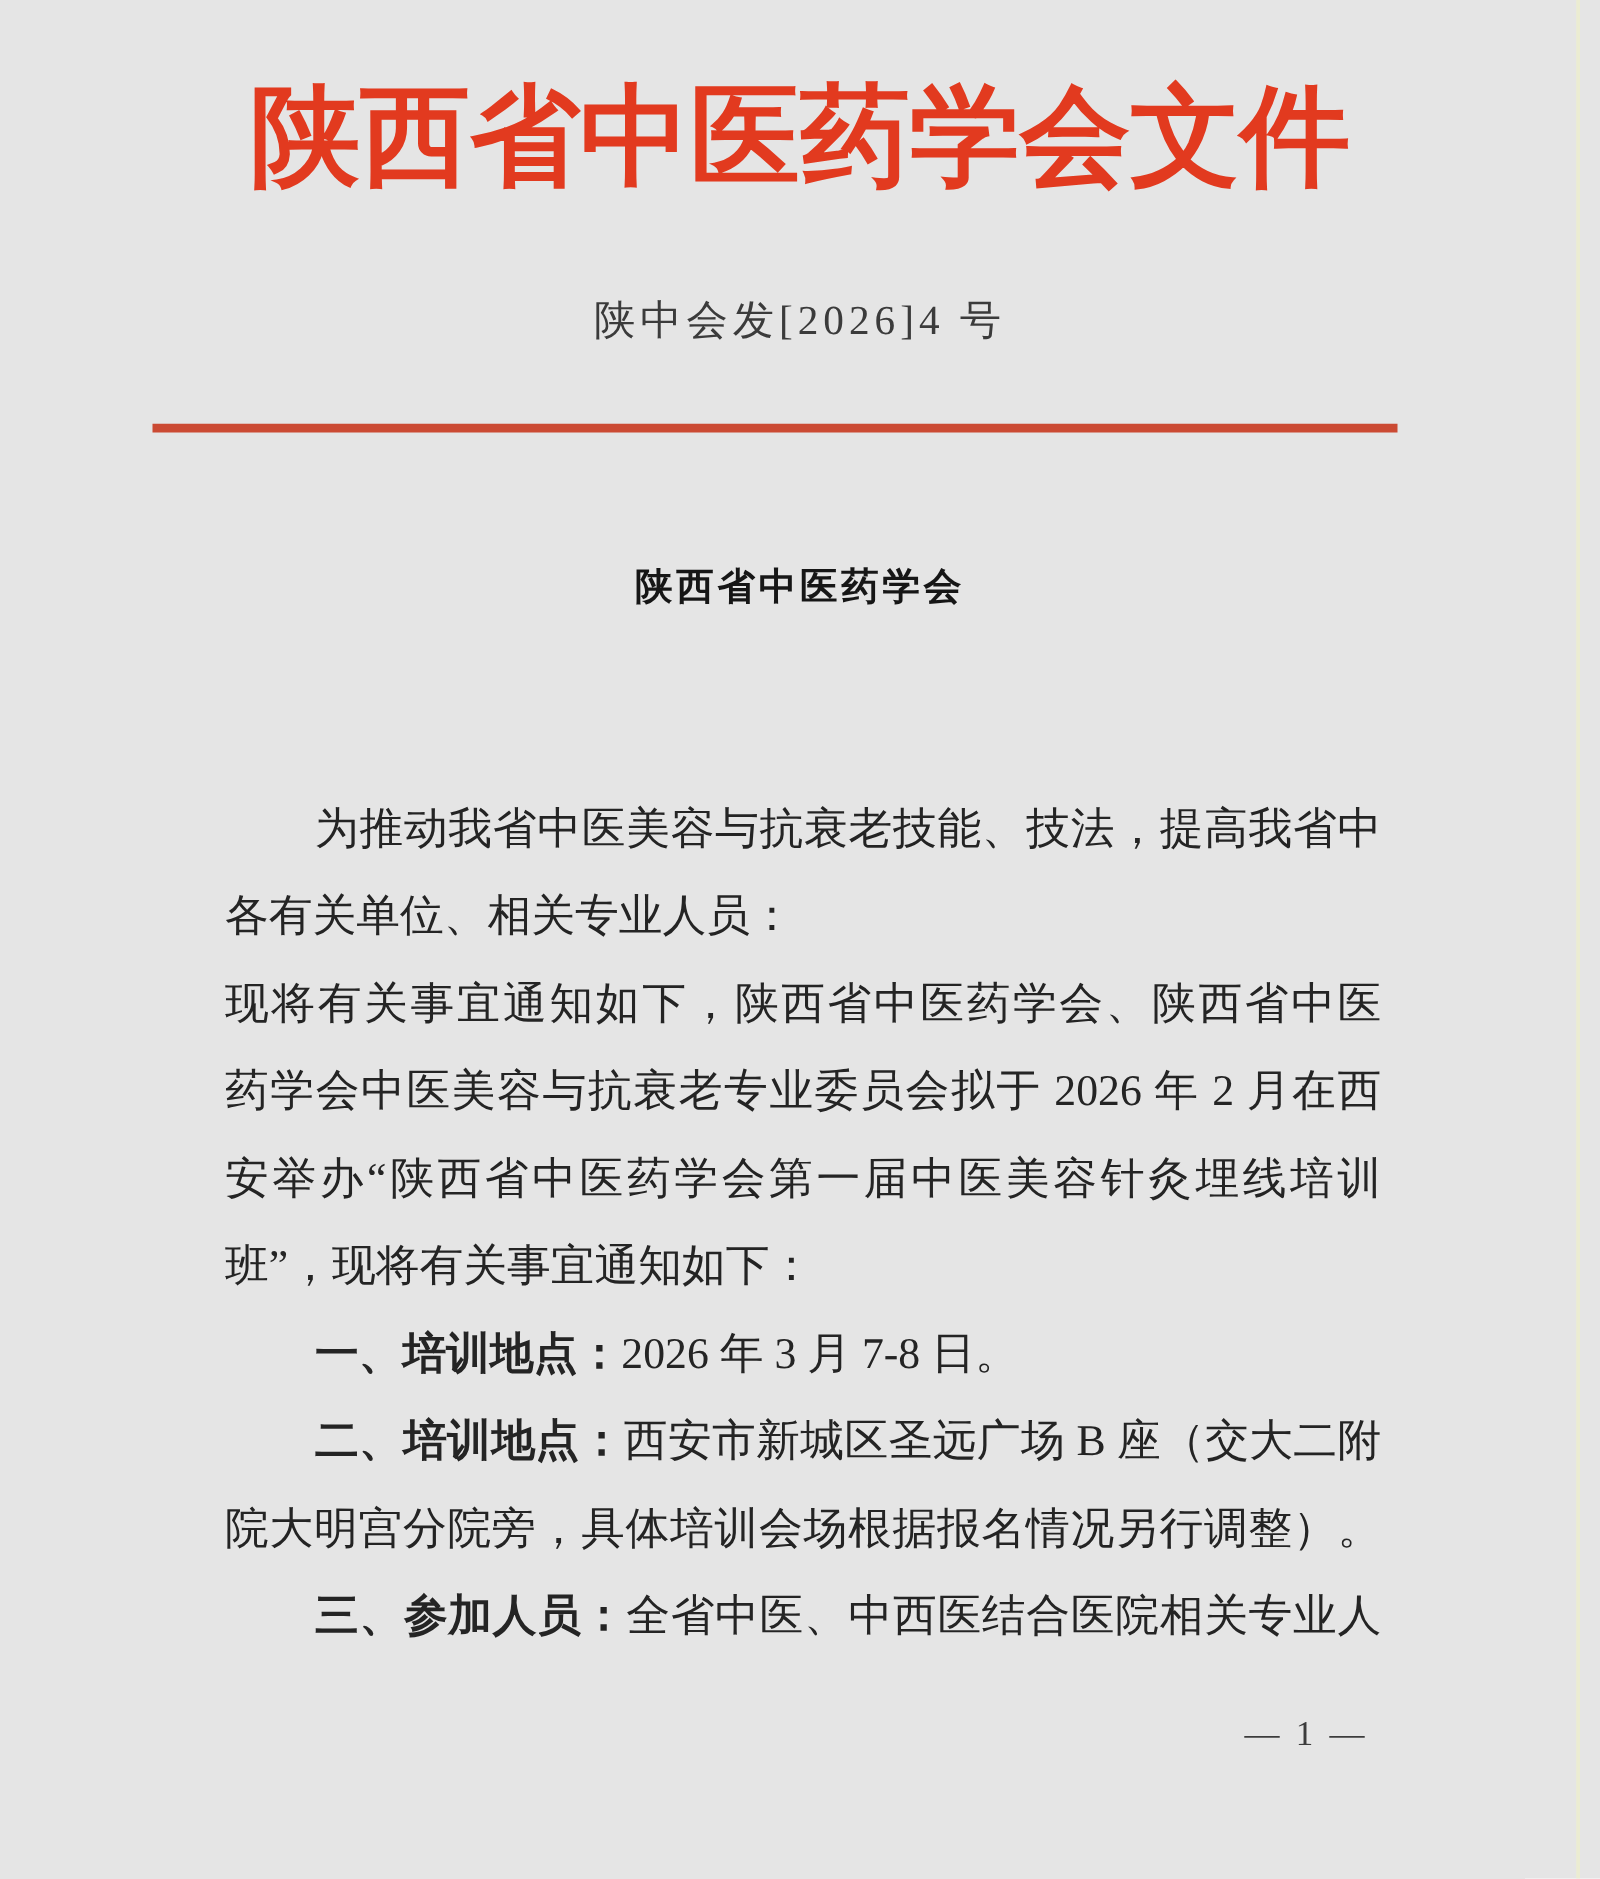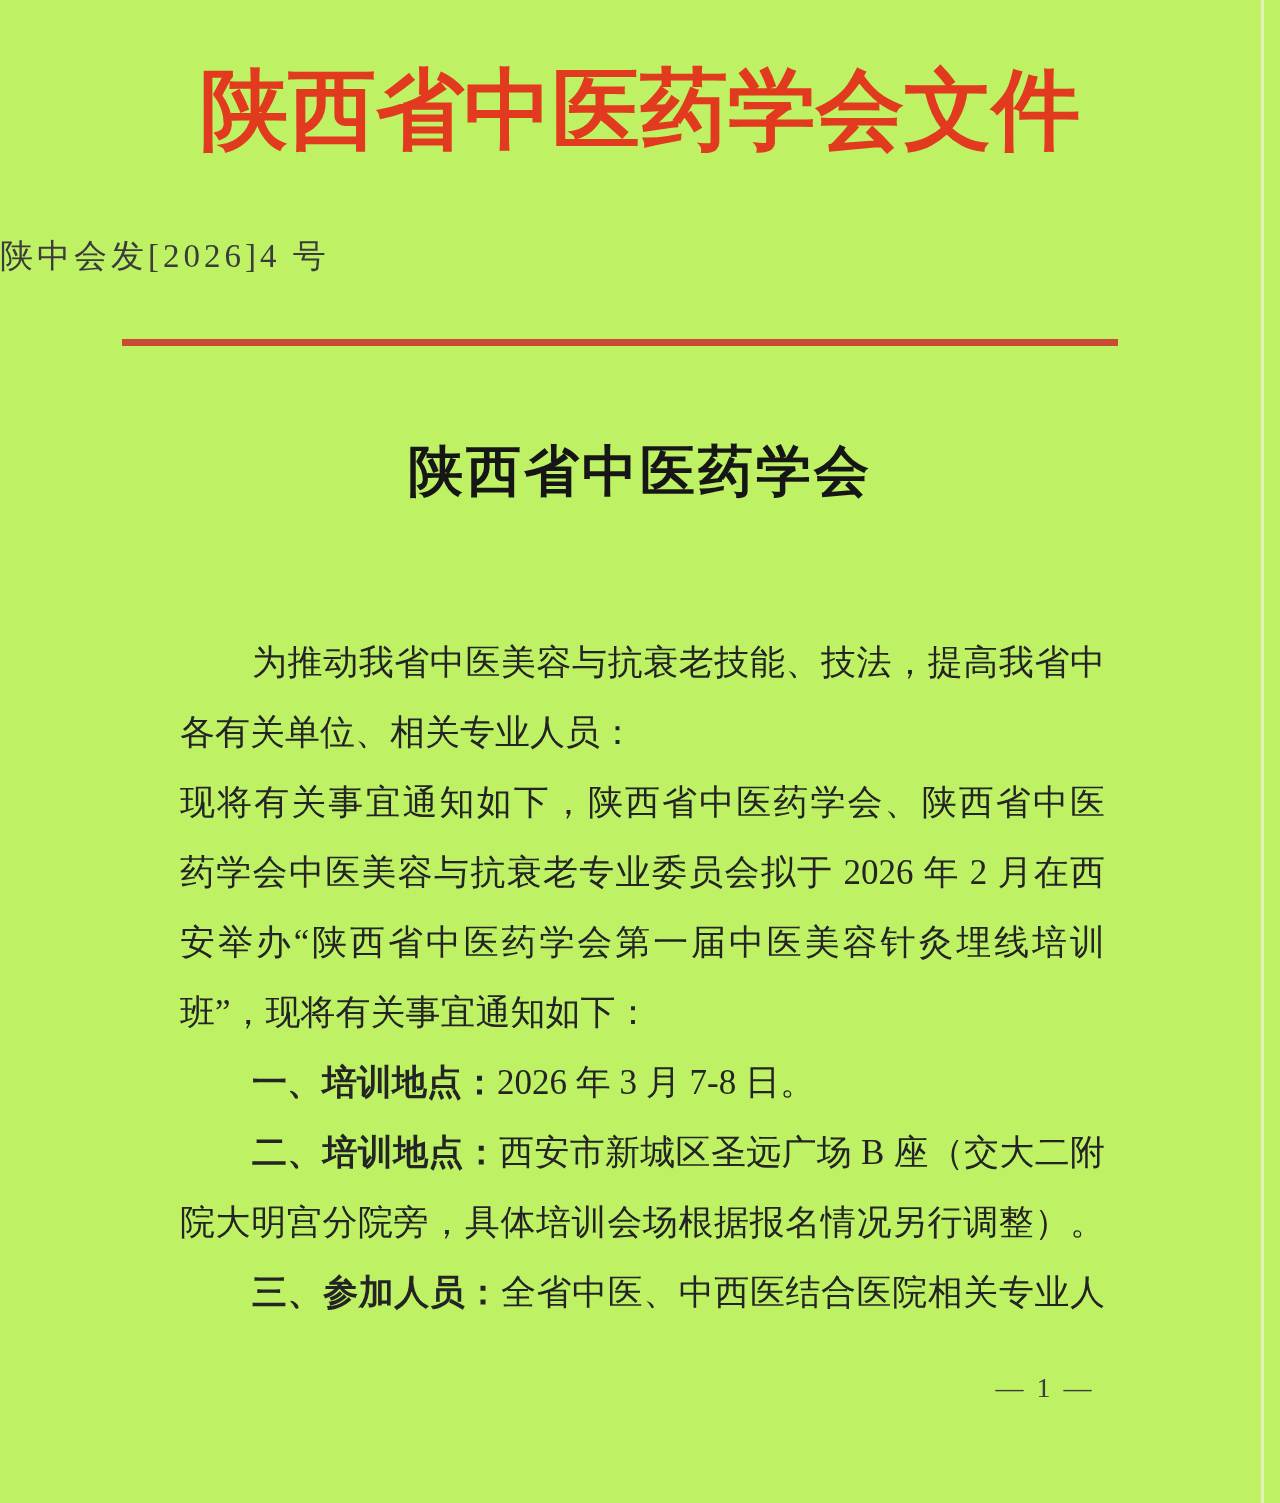--- a/index.html
+++ b/index.html
@@ -4,21 +4,21 @@
 <style>
   html, body {
     margin: 0;
     padding: 0;
     background: #ffffff;
   }
   .page {
     position: relative;
     width: 1280px;
     height: 1503px;
-    background: #bef264;
+    background: #e5e5e5;
     overflow: hidden;
     font-family: "Liberation Serif", "DejaVu Serif", serif;
   }
   
   .scan-edge {
     position: absolute;
     left: 1261px;
     top: 0;
     width: 3px;
     height: 100%;
@@ -36,20 +36,21 @@
     color: #e23a1f;
     letter-spacing: 0px;
     line-height: 1.25;
     white-space: nowrap;
   }
   .doc-number {
     position: absolute;
     top: 234px;
     left: 0;
     width: 100%;
+    text-align: center;
     font-size: 33px;
     color: #3b3b3b;
     letter-spacing: 4px;
     white-space: nowrap;
   }
   .red-divider {
     position: absolute;
     left: 122px;
     top: 339px;
     width: 996px;
@@ -59,24 +60,25 @@
   .doc-title {
     position: absolute;
     top: 440px;
     left: 0;
     width: 100%;
     text-align: center;
     color: #161616;
     font-weight: 700;
   }
   .doc-title .t1 {
-    font-size: 55px;
+    font-size: 30px;
     letter-spacing: 3px;
     line-height: 64px;
     white-space: nowrap;
+    font-family: Liberation Mono, monospace;
   }
   .doc-title .t2 {
     font-size: 45px;
     letter-spacing: 1px;
     line-height: 64px;
     white-space: nowrap;
   }
   .doc-body {
     position: absolute;
     left: 180px;

